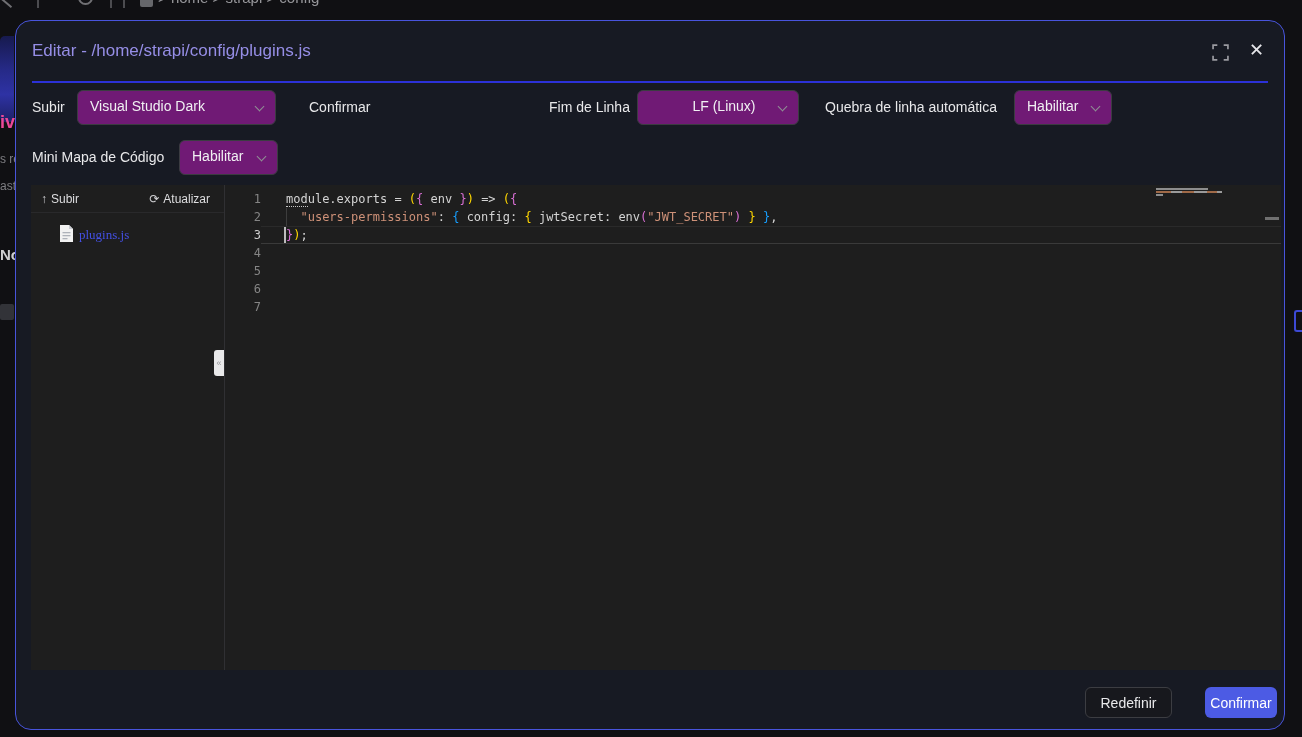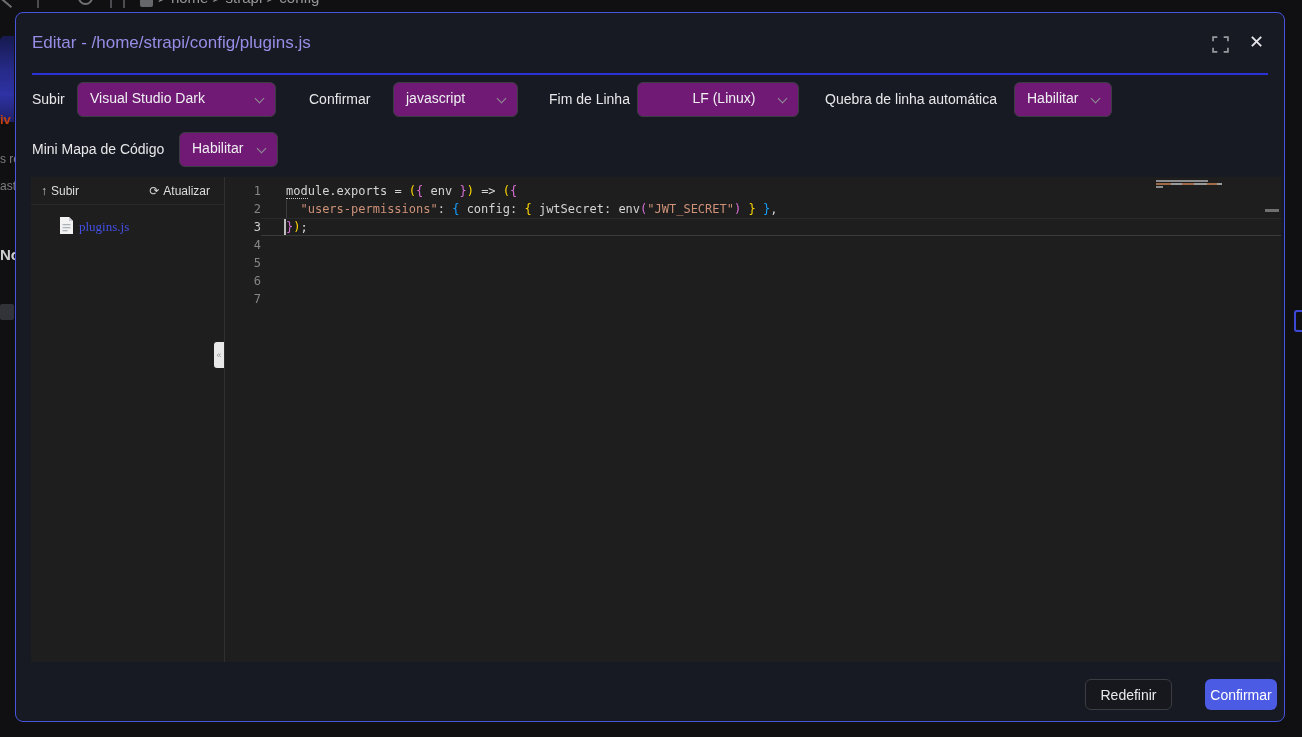--- a/index.html
+++ b/index.html
@@ -14,30 +14,30 @@
   .tb-diag { position:absolute; left:0; top:2px; width:13px; height:2px; background:#6f6f73; transform:rotate(40deg); }
   .tb-sep { position:absolute; top:0; width:2px; height:8px; background:#4c4c50; }
   .tb-sep.s1 { left:37px; } .tb-sep.s2 { left:110px; } .tb-sep.s3 { left:123px; }
   .tb-circle { position:absolute; left:78px; top:-10px; width:15px; height:15px; border:2px solid #707074; border-radius:50%; }
   .tb-squareicon { position:absolute; left:140px; top:-6px; width:13px; height:13px; background:#66676b; border-radius:2px; }
   .tb-breadcrumb { position:absolute; left:158px; top:-12px; height:20px; line-height:20px; font-size:15px; color:#96969a; white-space:nowrap; }
 
   .lf-blue { position:absolute; left:0; top:36px; width:14px; height:86px; border-radius:5px 0 0 5px;
     background:linear-gradient(180deg,#171a4e 0%,#262a88 40%,#2e32a4 68%,#1e2166 100%); }
   .lf { position:absolute; left:0; overflow:hidden; white-space:nowrap; width:15px; }
-  .lf.t1 { top:112px; font-size:13px; font-weight:bold; color:#c2410c; }
+  .lf.t1 { top:112px; font-size:18px; font-weight:bold; color:#ec4899; }
   .lf.t2 { top:152px; font-size:12px; color:#7e7e82; }
   .lf.t3 { top:179px; font-size:12px; color:#7e7e82; }
   .lf.t4 { top:246px; font-size:15px; font-weight:bold; color:#cfcfd2; }
   .lf-box { position:absolute; left:0; top:304px; width:14px; height:16px; background:#323338; border-radius:2px; }
   .rf-box { position:absolute; left:1294px; top:310px; width:8px; height:22px; border:2px solid #3d49d4; border-right:none; border-radius:3px 0 0 3px; }
 
   
-  .modal { position:absolute; left:15px; top:12px; width:1270px; height:710px;
-    background:#171a23; border:1px solid var(--c-border,#4854dc); border-radius:8px; }
+  .modal { position:absolute; left:15px; top:20px; width:1270px; height:710px;
+    background:#171a23; border:1px solid var(--c-border,#4854dc); border-radius:16px; }
   .modal-title { position:absolute; left:16px; top:20px; font-size:17px; color:var(--c-title,#968ee6); }
   .icon-fs { position:absolute; right:55px; top:23px; width:17px; height:17px; cursor:pointer; }
   .icon-close { position:absolute; right:20px; top:18px; font-size:18px; color:#e6e6ea; cursor:pointer; }
   .header-divider { position:absolute; left:16px; right:16px; top:60px; height:2px; background:#2c31d8; }
 
   .lbl { position:absolute; font-size:14px; color:#e8e8ea; line-height:18px; }
   .lbl.l-theme { left:16px;  top:77px; }
   .lbl.l-lang  { left:293px; top:77px; }
   .lbl.l-eol   { left:533px; top:77px; }
   .lbl.l-wrap  { left:809px; top:77px; }
@@ -129,24 +129,20 @@
     <div class="icon-close">✕</div>
     <div class="header-divider"></div>
 
     <span class="lbl l-theme">Subir</span>
     <div class="select sel0">
       <span>Visual Studio Dark</span>
       <i class="chev"></i>
     </div>
 
     <span class="lbl l-lang">Confirmar</span>
-    <div class="select sel1">
-      <span>javascript</span>
-      <i class="chev"></i>
-    </div>
 
     <span class="lbl l-eol">Fim de Linha</span>
     <div class="select sel2">
       <span>LF (Linux)</span>
       <i class="chev"></i>
     </div>
 
     <span class="lbl l-wrap">Quebra de linha automática</span>
     <div class="select sel3">
       <span>Habilitar</span>

